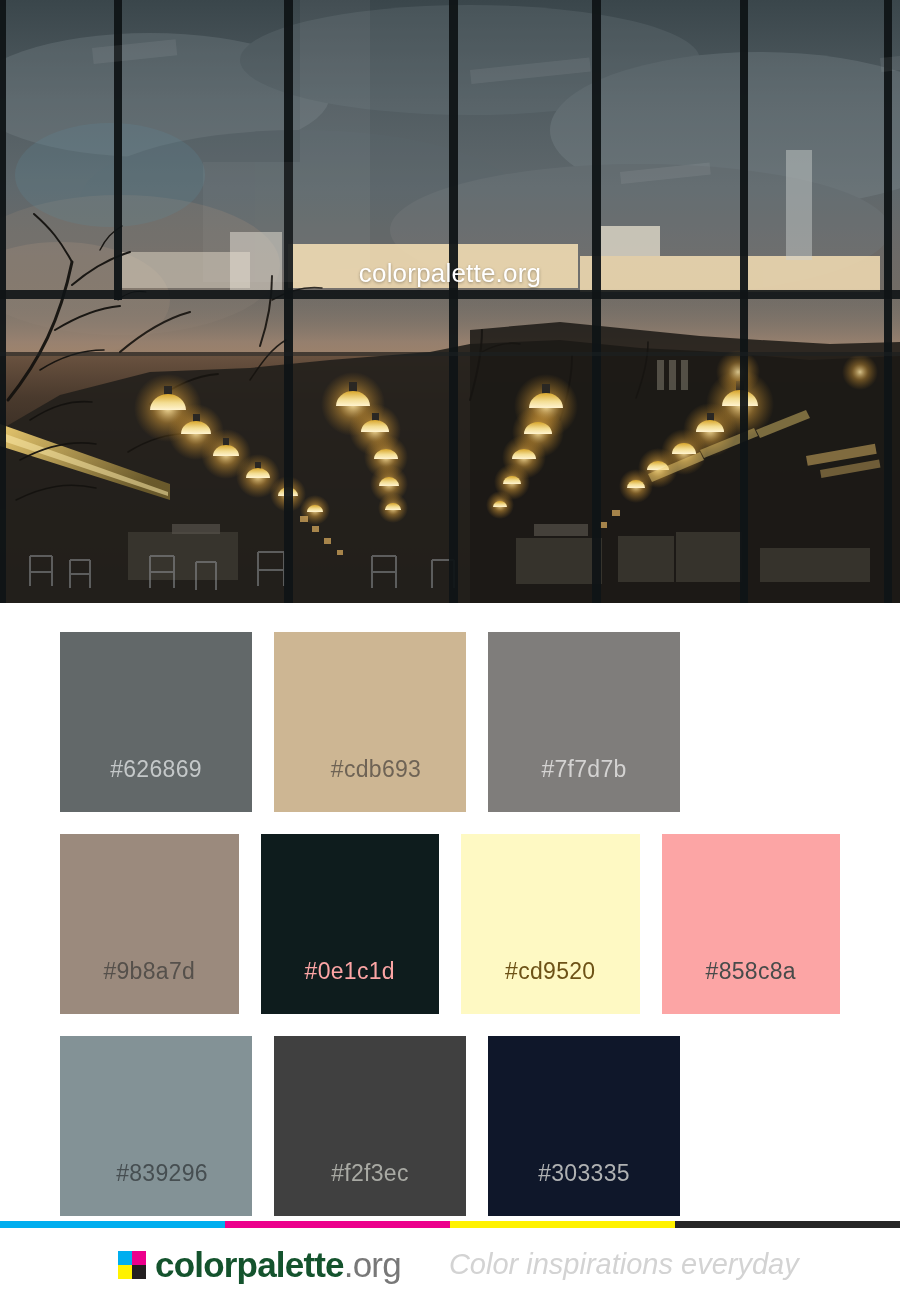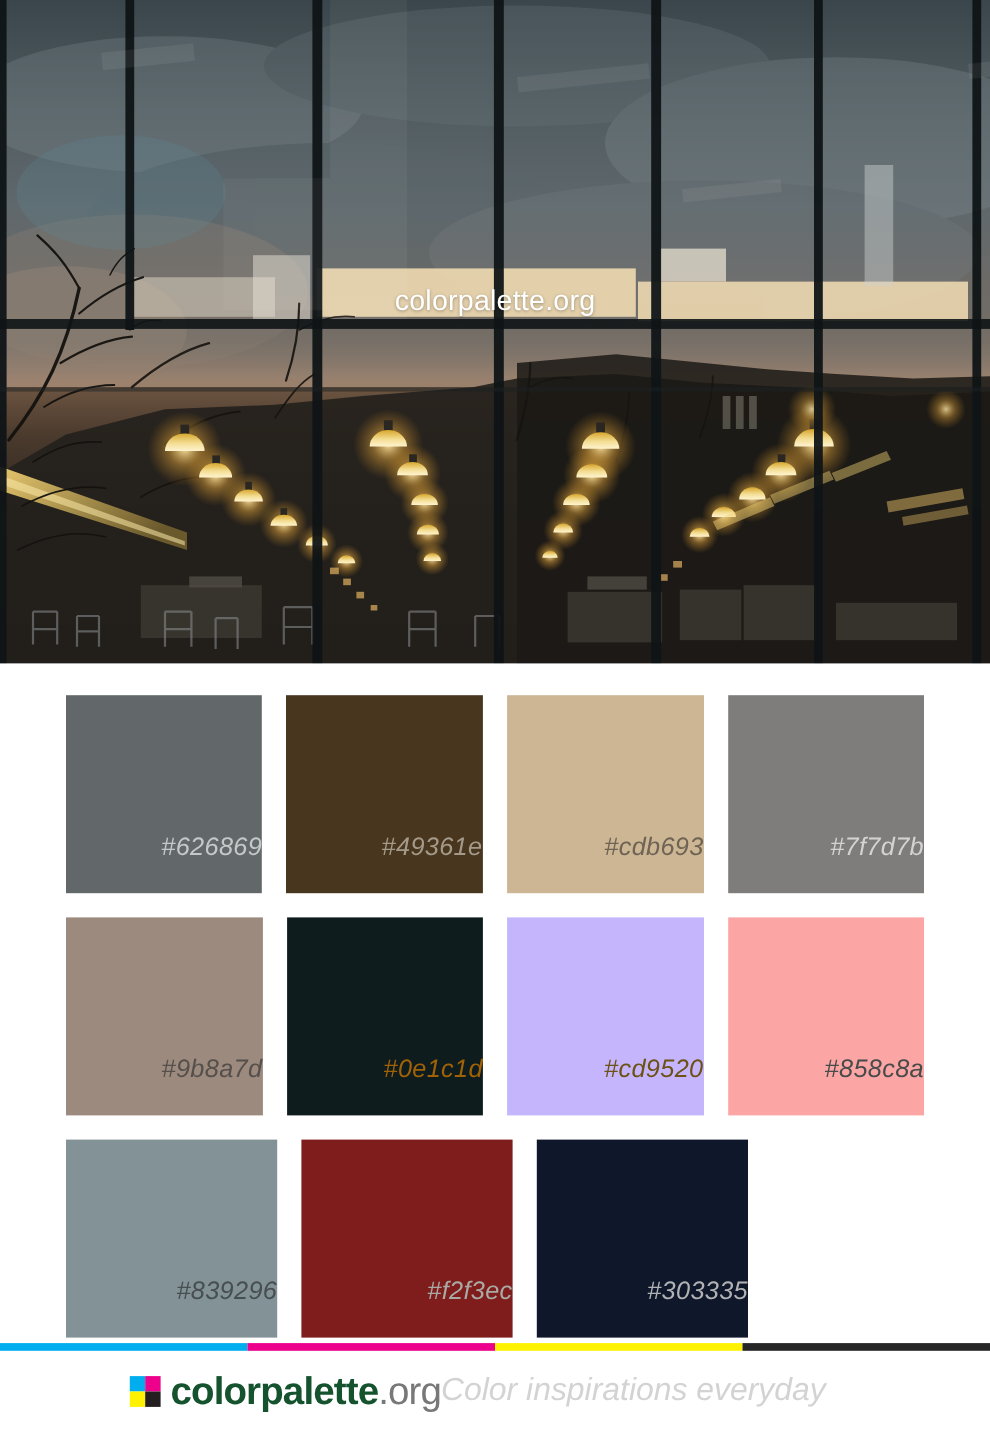--- a/index.html
+++ b/index.html
@@ -58,23 +58,22 @@
     display: flex;
     gap: 22px;
     margin-bottom: 22px;
   }
   .swatch {
     width: 192px;
     height: 180px;
     position: relative;
     display: flex;
     align-items: flex-end;
-    justify-content: flex-end;
+    justify-content: center;
     box-sizing: border-box;
-    font-style: italic;
   }
   .swatch-label {
     font-family: "Liberation Sans", sans-serif;
     font-size: 23px;
     font-weight: 400;
     letter-spacing: 0.3px;
     padding-bottom: 31px;
     line-height: 1;
     white-space: nowrap;
   }
@@ -125,20 +124,21 @@
   }
   .logo-text .brand {
     font-weight: 700;
     color: #14532d;
   }
   .logo-text .tld {
     font-weight: 400;
     color: #787878;
   }
   .tagline {
+    margin-left: 48px;
     font-family: "Liberation Sans", sans-serif;
     font-style: italic;
     font-size: 29px;
     color: #d3d3d3;
     white-space: nowrap;
     line-height: 1;
   }
 </style>
 </head>
 <body>
@@ -407,51 +407,48 @@
 
   <div class="watermark">colorpalette.org</div>
 </div>
 
 <div class="palette">
 
   <div class="row">
     <div class="swatch" style="background: rgb(98, 104, 105);">
       <span class="swatch-label" style="color: rgb(196, 200, 201);">#626869</span>
     </div>
-    <div class="swatch" style="background: rgb(73, 54, 30);">
-      <span class="swatch-label" style="color: rgb(164, 154, 138);">#49361e</span>
-    </div>
     <div class="swatch" style="background: rgb(205, 182, 147); padding-left: 12px;">
       <span class="swatch-label" style="color: rgb(110, 99, 85);">#cdb693</span>
     </div>
     <div class="swatch" style="background: rgb(127, 125, 123);">
       <span class="swatch-label" style="color: rgb(212, 211, 210);">#7f7d7b</span>
     </div>
   </div>
 
   <div class="row">
     <div class="swatch" style="background: rgb(155, 138, 125);">
       <span class="swatch-label" style="color: rgb(85, 80, 75);">#9b8a7d</span>
     </div>
     <div class="swatch" style="background: rgb(14, 28, 29);">
-      <span class="swatch-label" style="color: #a16207;">#0e1c1d</span>
-    </div>
-    <div class="swatch" style="background: #c4b5fd;">
+      <span class="swatch-label" style="color: #fca5a5;">#0e1c1d</span>
+    </div>
+    <div class="swatch" style="background: #fef9c3;">
       <span class="swatch-label" style="color: rgb(109, 82, 22);">#cd9520</span>
     </div>
     <div class="swatch" style="background: #fca5a5;">
       <span class="swatch-label" style="color: rgb(71, 75, 74);">#858c8a</span>
     </div>
   </div>
 
   <div class="row">
     <div class="swatch" style="background: rgb(131, 146, 150);">
       <span class="swatch-label" style="color: rgb(70, 78, 81); margin-left: 12px;">#839296</span>
     </div>
-    <div class="swatch" style="background: #7f1d1d;">
+    <div class="swatch" style="background: #404040;">
       <span class="swatch-label" style="color: rgb(169, 170, 164);">#f2f3ec</span>
     </div>
     <div class="swatch" style="background: #0f172a;">
       <span class="swatch-label" style="color: rgb(176, 178, 179);">#303335</span>
     </div>
   </div>
 
 </div>
 
 <div class="footer">

